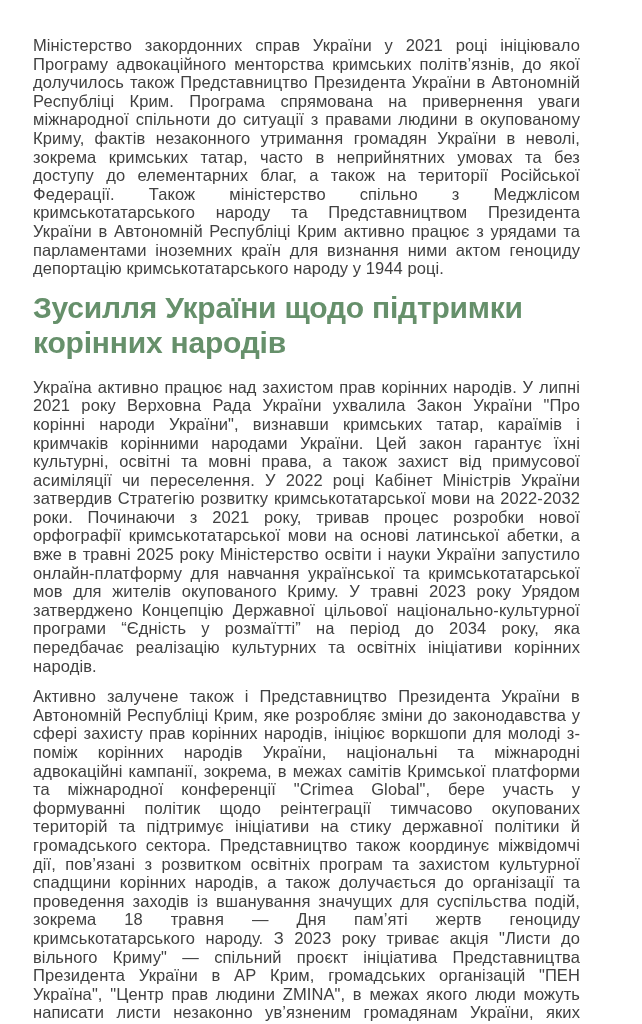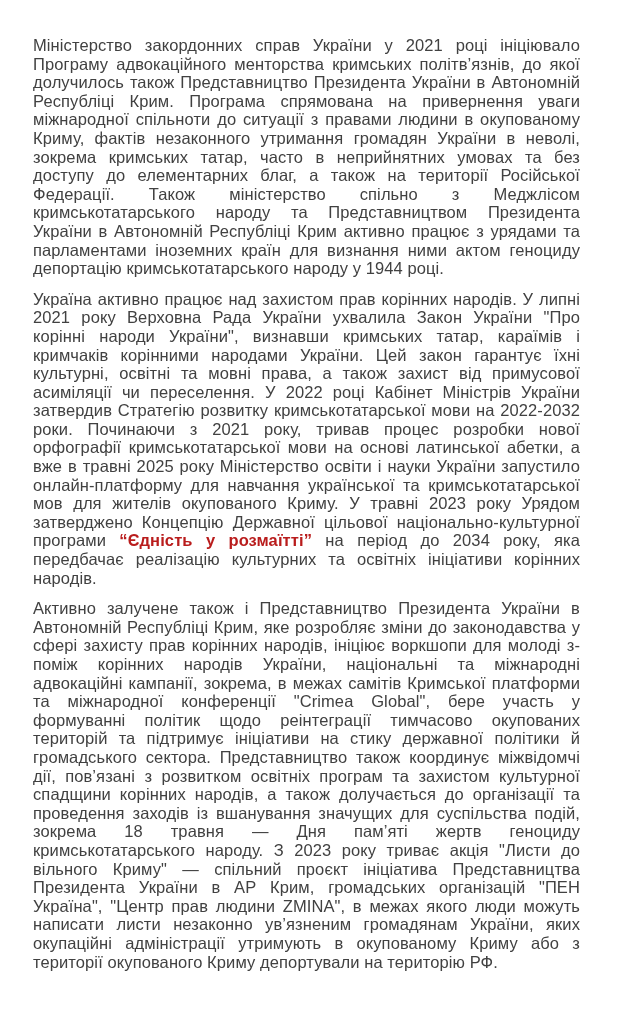--- a/index.html
+++ b/index.html
@@ -28,29 +28,30 @@
   .section-heading {
     margin: 8px 0 18px 0;
     font-size: 30px;
     line-height: 35px;
     font-weight: 700;
     color: #66906b;
     letter-spacing: -0.2px;
     text-align: left;
   }
   .highlight {
-    font-weight: 700;
-    color: #b91c1c;
+    font-weight: 400;
+    color: #404040;
   }
 </style>
 </head>
 <body>
 
 <div class="page">
 
   <p class="body-text">Міністерство закордонних справ України у 2021 році ініціювало Програму адвокаційного менторства кримських політв’язнів, до якої долучилось також Представництво Президента України в Автономній Республіці Крим. Програма спрямована на привернення уваги міжнародної спільноти до ситуації з правами людини в окупованому Криму, фактів незаконного утримання громадян України в неволі, зокрема кримських татар, часто в неприйнятних умовах та без доступу до елементарних благ, а також на території Російської Федерації. Також міністерство спільно з Меджлісом кримськотатарського народу та Представництвом Президента України в Автономній Республіці Крим активно працює з урядами та парламентами іноземних країн для визнання ними актом геноциду депортацію кримськотатарського народу у 1944 році.</p>
 
+  <h1 class="section-heading">Зусилля України щодо підтримки корінних народів</h1>
 
   <p class="body-text"><span>Україна активно працює над захистом прав корінних народів. У липні 2021 року Верховна Рада України ухвалила Закон України "Про корінні народи України", визнавши кримських татар, караїмів і кримчаків корінними народами України. Цей закон гарантує їхні культурні, освітні та мовні права, а також захист від примусової асиміляції чи переселення. У 2022 році Кабінет Міністрів України затвердив Стратегію розвитку кримськотатарської мови на 2022-2032 роки. Починаючи з 2021 року, тривав процес розробки нової орфографії кримськотатарської мови на основі латинської абетки, а вже в травні 2025 року Міністерство освіти і науки України запустило онлайн-платформу для навчання української та кримськотатарської мов для жителів окупованого Криму. У травні 2023 року Урядом затверджено Концепцію Державної цільової національно-культурної програми </span><span class="highlight">“Єдність у розмаїтті”</span><span> на період до 2034 року, яка передбачає реалізацію культурних та освітніх ініціативи корінних народів.</span></p>
 
   <p class="body-text">Активно залучене також і Представництво Президента України в Автономній Республіці Крим, яке розробляє зміни до законодавства у сфері захисту прав корінних народів, ініціює воркшопи для молоді з-поміж корінних народів України, національні та міжнародні адвокаційні кампанії, зокрема, в межах самітів Кримської платформи та міжнародної конференції "Crimea Global", бере участь у формуванні політик щодо реінтеграції тимчасово окупованих територій та підтримує ініціативи на стику державної політики й громадського сектора. Представництво також координує міжвідомчі дії, пов’язані з розвитком освітніх програм та захистом культурної спадщини корінних народів, а також долучається до організації та проведення заходів із вшанування значущих для суспільства подій, зокрема 18 травня — Дня пам’яті жертв геноциду кримськотатарського народу. З 2023 року триває акція "Листи до вільного Криму" — спільний проєкт ініціатива Представництва Президента України в АР Крим, громадських організацій "ПЕН Україна", "Центр прав людини ZMINA", в межах якого люди можуть написати листи незаконно ув’язненим громадянам України, яких окупаційні адміністрації утримують в окупованому Криму або з території окупованого Криму депортували на територію РФ.</p>
 
 </div>
 
 </body></html>

